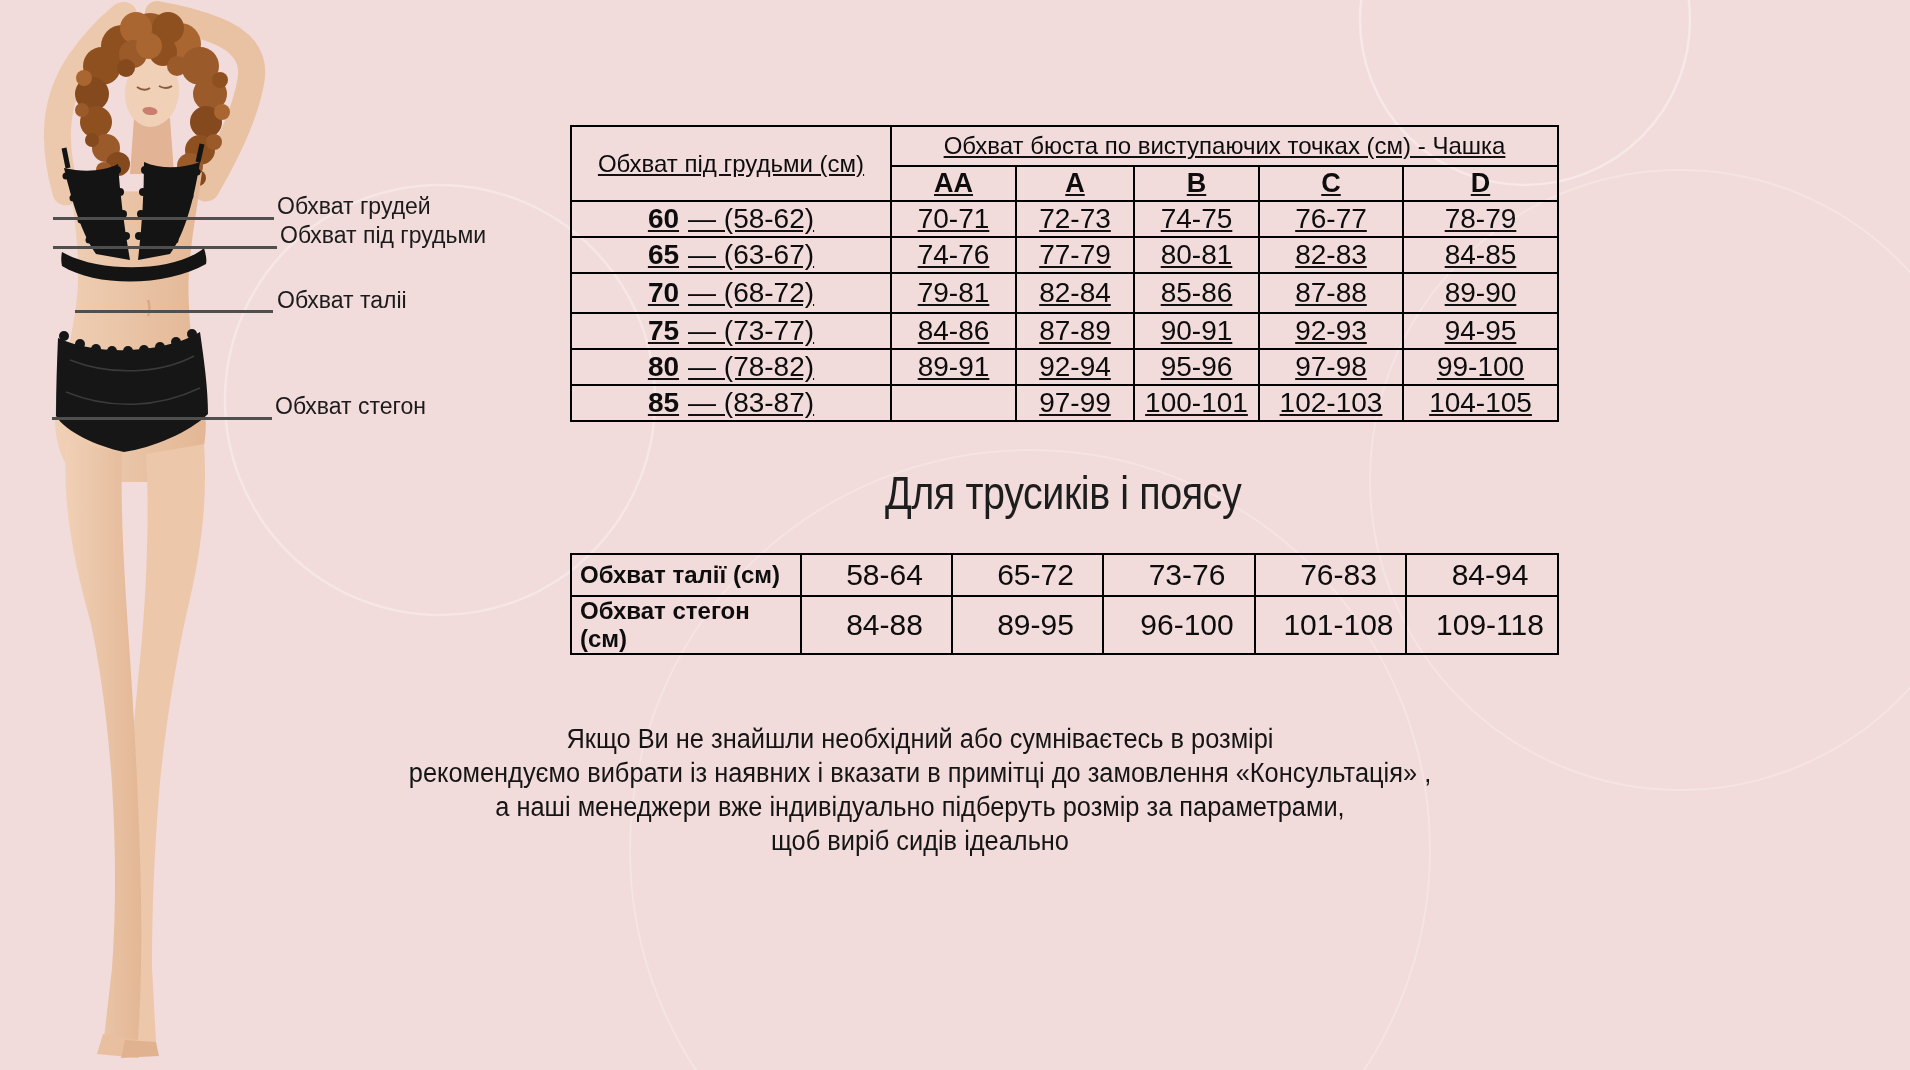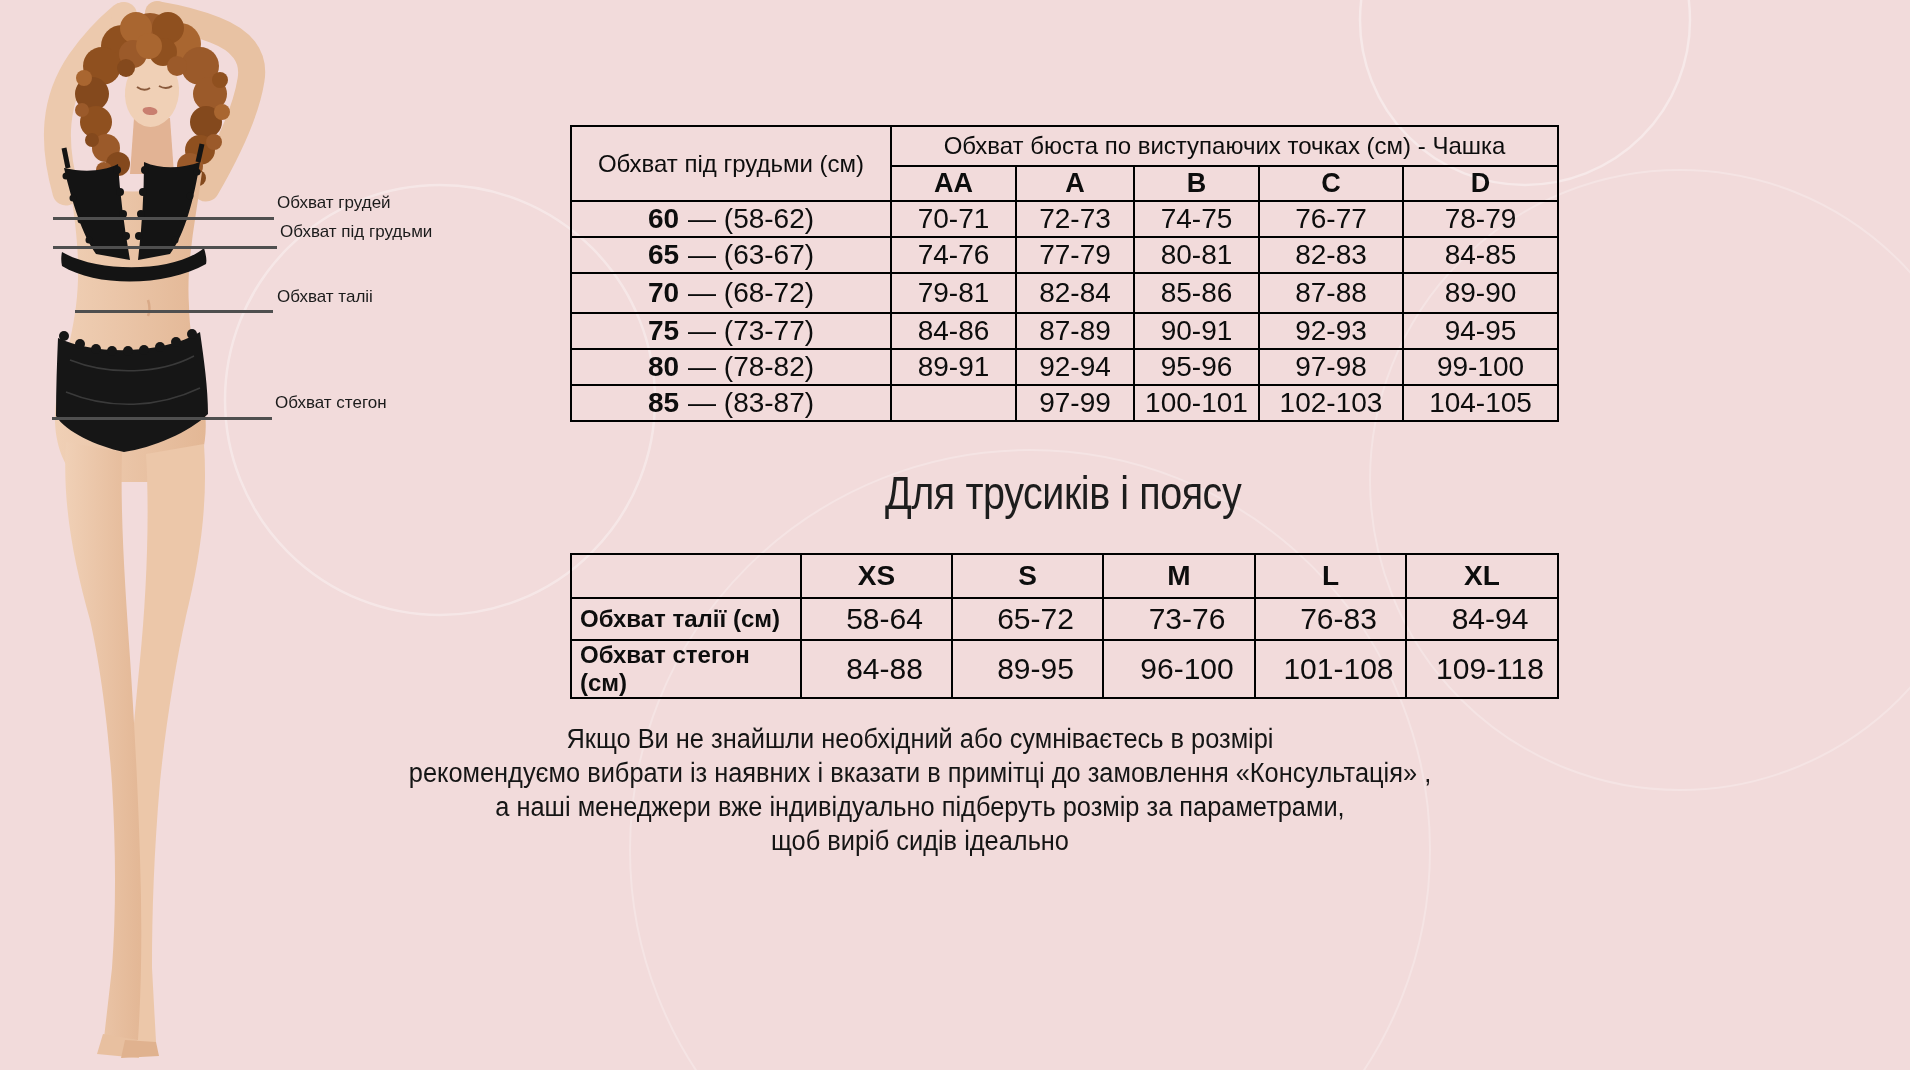--- a/index.html
+++ b/index.html
@@ -6,30 +6,30 @@
   html,body { width:1910px; height:1070px; }
   body { font-family:"Liberation Sans", sans-serif; }
   .canvas {
     position:relative; width:1910px; height:1070px;
     background:#f2dbdb; overflow:hidden; color:#111;
   }
   .figure, .arcs { position:absolute; left:0; top:0; }
   .arcs { pointer-events:none; }
 
   .measure-line { position:absolute; height:3px; background:#4f4f4f; }
-  .measure-label { position:absolute; font-size:17px; color:#1b1b1b; white-space:nowrap; }
+  .measure-label { position:absolute; font-size:23px; color:#1b1b1b; white-space:nowrap; }
 
   .section-title { position:absolute; left:570px; width:987px; text-align:center;
     font-size:47px; color:#1d1d1d; }
   .cond { display:inline-block; transform:scaleX(0.84); transform-origin:50% 50%; white-space:nowrap; letter-spacing:-0.5px; }
 
   table.tbl { position:absolute; border-collapse:collapse; table-layout:fixed; }
   table.tbl td { border:2px solid #000; text-align:center; vertical-align:middle; padding:0; color:#0d0d0d; }
 
-  .bra { left:570px; top:125px; width:987px; }
+  .bra { left:570px; top:125px; width:987px;text-decoration:underline; }
   .bra .hdr { font-size:24px; }
   .bra .cup { font-size:27px; font-weight:bold; }
   .bra .num { font-size:28px; }
   .bra .size-b { font-weight:bold; margin-right:9px; }
 
   .pan { left:570px; top:553px; width:987px; }
   .pan .szh { font-size:28px; font-weight:bold; }
   .pan .rowlab { font-size:24px; font-weight:bold; text-align:left; padding-left:8px; }
   .pan .val { font-size:30px;padding-left:16px; }
 
@@ -247,28 +247,20 @@
   <table class="tbl pan">
     <colgroup>
       <col style="width:230px">
         <col style="width:151px">
         <col style="width:151px">
       <col style="width:152px">
         <col style="width:151px">
         <col style="width:152px">
     </colgroup>
     <tbody>
-      <tr style="height:44px">
-        <td></td>
-        <td class="szh">XS</td>
-        <td class="szh">S</td>
-        <td class="szh">M</td>
-        <td class="szh">L</td>
-        <td class="szh">XL</td>
-      </tr>
       <tr style="height:42px">
         <td class="rowlab">Обхват талії (см)</td>
         <td class="val">58-64</td>
         <td class="val">65-72</td>
         <td class="val">73-76</td>
         <td class="val">76-83</td>
         <td class="val">84-94</td>
       </tr>
       <tr style="height:42px">
         <td class="rowlab">Обхват стегон (см)</td>

